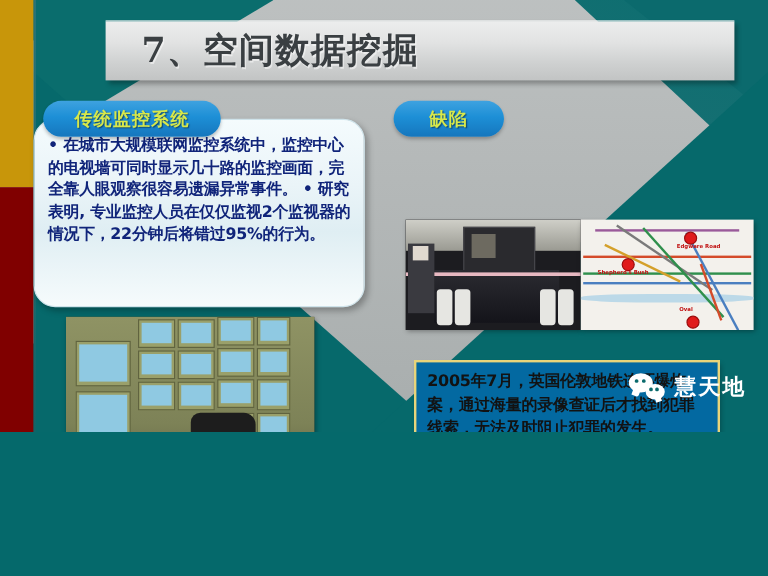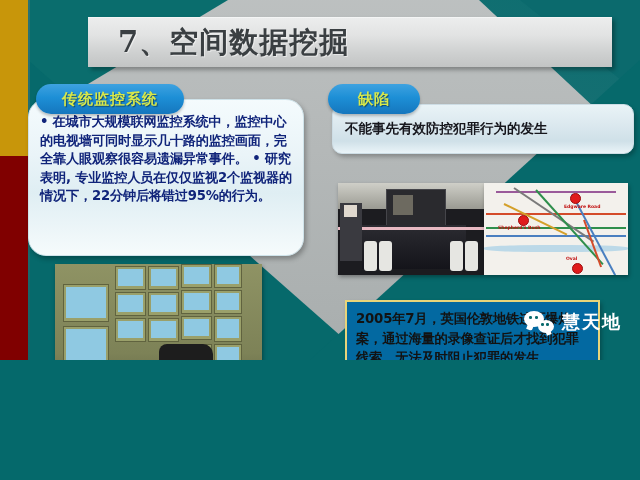--- a/index.html
+++ b/index.html
@@ -259,23 +259,20 @@
     <div class="cr-mon" style="left:8px;top:62px;width:46px;height:38px;">
         <i></i>
       </div>
     <div class="cr-desk"></div>
     <div class="cr-chair"></div>
     <div class="cr-dark"></div>
     <div class="cr-person"></div>
     <div class="cr-head"></div>
   </div>
 
-  <div class="box-right">
-    <span>不能事先有效防控犯罪行为的发生</span>
-  </div>
   <div class="pill" id="pill-right">
     <span>缺陷</span>
   </div>
 
   <div class="photo" id="photo-scene">
     <div class="sc-sky"></div>
     <div class="sc-van">
         <i></i>
       </div>
     <div class="sc-crowd"></div>

